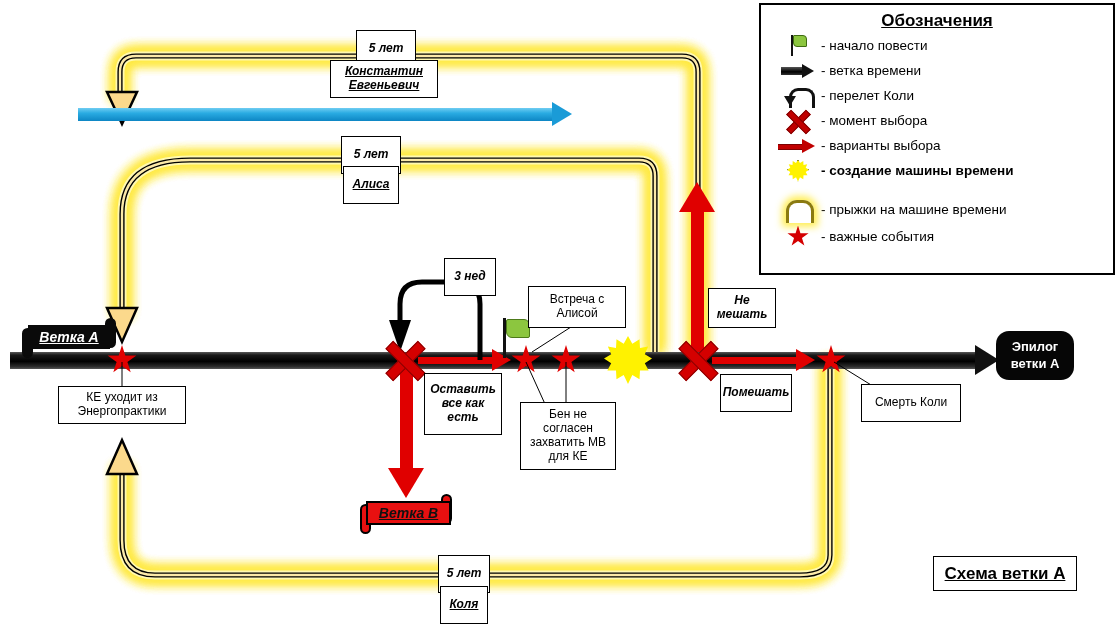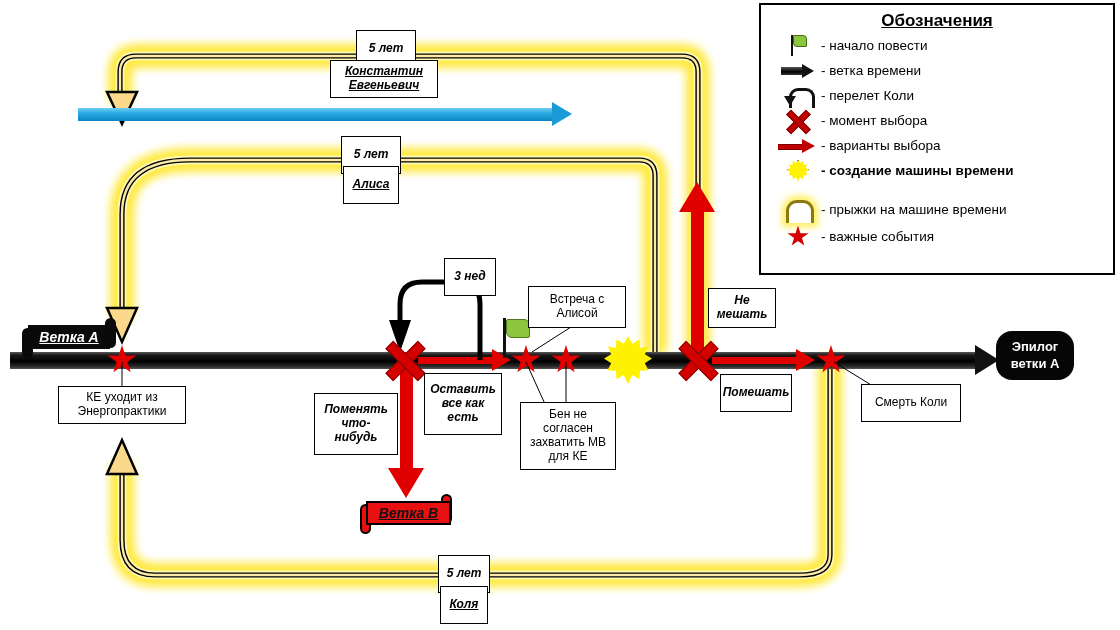--- a/index.html
+++ b/index.html
@@ -278,21 +278,21 @@
     <div class="body" style="width:82px;">Ветка А</div>
   </div>
 
 
   <div class="banner red" style="left:352px;top:496px;width:108px;height:38px;">
     <div class="roll l"></div>
     <div class="roll r"></div>
     <div class="body" style="width:85px;">Ветка В</div>
   </div>
 
-  <div class="pill" style="left:996px;top:331px;width:78px;height:49px;border-radius:16px;">
+  <div class="pill" style="left:996px;top:331px;width:78px;height:49px;">
     <div>
       <div>Эпилог</div>
       <div>ветки А</div>
     </div>
   </div>
 
   <div class="note ital" style="left:356px;top:30px;width:60px;height:22px;">5 лет</div>
   <div class="note ital" style="left:330px;top:60px;width:108px;height:36px;text-decoration:underline;">
     <span style="white-space:pre-line;">Константин
 Евгеньевич</span>
@@ -304,25 +304,20 @@
   <div class="note ital" style="left:438px;top:555px;width:52px;height:22px;">5 лет</div>
   <div class="note ital" style="left:440px;top:586px;width:48px;height:22px;text-decoration:underline;">Коля</div>
 
   <div class="note ital" style="left:444px;top:258px;width:52px;height:22px;">3 нед</div>
 
   <div class="note" style="left:58px;top:386px;width:128px;height:38px;">
     <span style="white-space:pre-line;">КЕ уходит из
 Энергопрактики</span>
   </div>
 
-  <div class="note ital" style="left:314px;top:393px;width:84px;height:62px;">
-    <span style="white-space:pre-line;">Поменять
-что-
-нибудь</span>
-  </div>
 
   <div class="note ital" style="left:424px;top:373px;width:78px;height:62px;">
     <span style="white-space:pre-line;">Оставить
 все как
 есть</span>
   </div>
 
   <div class="note" style="left:528px;top:286px;width:98px;height:42px;">
     <span style="white-space:pre-line;">Встреча с
 Алисой</span>
@@ -415,14 +410,15 @@
     </div>
 
     <div class="lrow">
       <div class="lic">
         <div class="ic-star"></div>
       </div>
       <div class="ltx">- важные события</div>
     </div>
   </div>
 
+  <div id="title">Схема ветки А</div>
 
 </div>
 
 </body></html>

